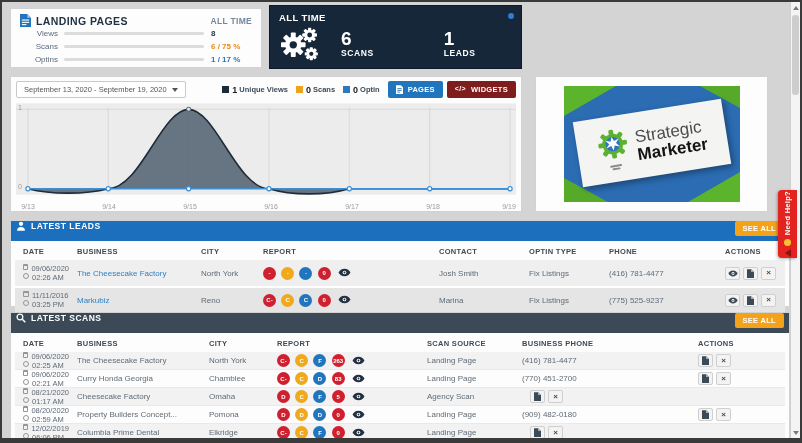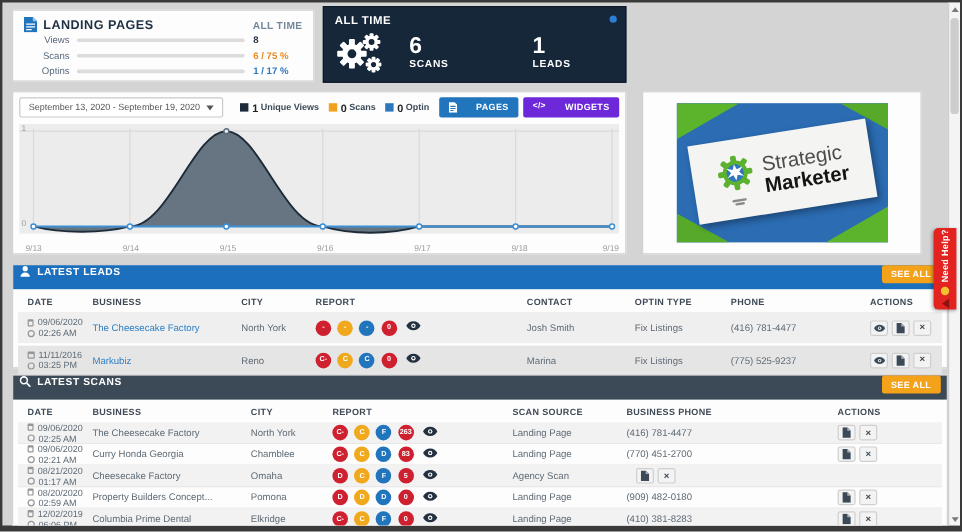--- a/index.html
+++ b/index.html
@@ -45,24 +45,24 @@
   .ch-head { display:flex; align-items:center; }
   .date-btn { display:inline-flex; align-items:center; border:1px solid #c9c9c9; background:#fff;
               padding:3px 7px; font-size:7.5px; color:#555; border-radius:2px; cursor:pointer; }
   .caret-down { width:0; height:0; border-left:3px solid transparent; border-right:3px solid transparent;
                 border-top:4px solid #555; margin-left:5px; }
   .legend { margin-left:auto; display:flex; align-items:center; }
   .lg-item { display:flex; align-items:center; margin-right:8px; font-size:7.5px; color:#333; }
   .lg-sq { width:7px; height:7px; margin-right:3px; }
   .lg-num { font-weight:bold; font-size:9px; margin-right:2px; color:#222; }
   .lg-lab { font-weight:bold; color:#3c4a57; }
-  .btn { display:inline-flex; align-items:flex-start; gap:16px; color:#fff; font-size:7.5px; font-weight:bold;
+  .btn { display:inline-flex; align-items:flex-start; gap:5px; color:#fff; font-size:7.5px; font-weight:bold;
          padding:4px 8px; border-radius:2px; cursor:pointer; letter-spacing:.3px; }
   .btn-pages { background:#2175bc; margin-right:4px; }
-  .btn-widgets { background:#6d28d9; }
+  .btn-widgets { background:#7f1d1d; }
   .chart-wrap { position:relative; margin-top:5px; }
   .ytick { position:absolute; left:2px; font-size:7px; color:#9a9a9a; }
   .xlabels { position:relative; height:10px; }
   .xlabels span { position:absolute; top:0; font-size:7px; color:#9a9a9a; transform:translateX(-50%); }
 
   
   .p-brand { left:533px; top:74px; width:233px; height:136px; display:flex; align-items:center; justify-content:center; }
   .brand-img { position:relative; width:176px; height:116px; background:#2b6cb3; overflow:hidden; }
   .corner { position:absolute; width:0; height:0; }
   .c-tl { top:0; left:0; border-top:30px solid #5cb32c; border-right:52px solid transparent; }
@@ -111,21 +111,21 @@
   .c { padding-left:8px; font-size:8px; color:#5f6b76; }
   .lt .c1{width:54px;} .lt .c2{width:124px;} .lt .c3{width:62px;} .lt .c4{width:176px;}
   .lt .c5{width:90px;} .lt .c6{width:80px;} .lt .c7{width:110px;} .lt .c8{flex:1; padding-left:14px;}
   .st .c1{width:54px;} .st .c2{width:132px;} .st .c3{width:68px;} .st .c4{width:150px;}
   .st .c5{width:95px;} .st .c6{width:168px;} .st .c7{flex:1; padding-left:16px;}
   .lt .trow { height:26px; }
   .lt .trow.r0 { background:#efefef; }
   .lt .trow.r1 { background:#e5e5e5; border-top:2px solid #fff; }
   .st .trow { height:18px; border-bottom:1px solid #e9e9e9; }
   .st .trow:nth-child(even) { background:#f2f2f2; }
-  .dline { display:flex; align-items:center; gap:3px; font-size:7.5px; line-height:9px; }
+  .dline { display:flex; gap:3px; font-size:7.5px; line-height:9px; }
   .ico-cal { display:inline-block; width:6px; height:6px; border:1px solid #969696; border-top:2px solid #969696; border-radius:1px; }
   .ico-clk { display:inline-block; width:6px; height:6px; border:1px solid #969696; border-radius:50%; }
   .link { color:#2f80c4; cursor:pointer; }
   .badge { display:inline-flex; align-items:center; justify-content:center; width:13px; height:13px;
            border-radius:50%; color:#fff; font-size:6px; font-weight:bold; margin-right:3px; overflow:hidden; }
   .b-red { background:#cf2030; } .b-org { background:#f0a81c; } .b-blu { background:#2175bc; }
   .eye-btn { display:inline-flex; margin-left:2px; cursor:pointer; vertical-align:middle; }
   .act { display:flex; gap:3px; }
   .abtn { width:15px; height:13px; background:#f3f3f3; border:1px solid #cfcfcf; border-radius:2px;
           display:inline-flex; align-items:center; justify-content:center; cursor:pointer;
@@ -636,21 +636,20 @@
           <span class="badge b-red">0</span>
           <span class="eye-btn">
               <svg width="13" height="9" viewBox="0 0 24 16">
                 <path fill="#223040" d="M12 1C7 1 3 4 1 8c2 4 6 7 11 7s9-3 11-7c-2-4-6-7-11-7z"></path>
                 <circle cx="12" cy="8" r="3.4" fill="#fff"></circle>
                 <circle cx="12" cy="8" r="1.7" fill="#223040"></circle>
               </svg>
             </span>
         </span>
         <span class="c c5">Landing Page</span>
-        <span class="c c6">(410) 381-8283</span>
         <span class="c c7 act">
           <span class="abtn">
               <svg width="7" height="9" viewBox="0 0 12 15">
                 <path fill="#3c4a57" d="M0 0h7l5 5v10H0z"></path>
                 <path fill="#aab4bd" d="M7 0l5 5H7z"></path>
               </svg>
             </span>
           <span class="abtn">
               <span>×</span>
             </span>

